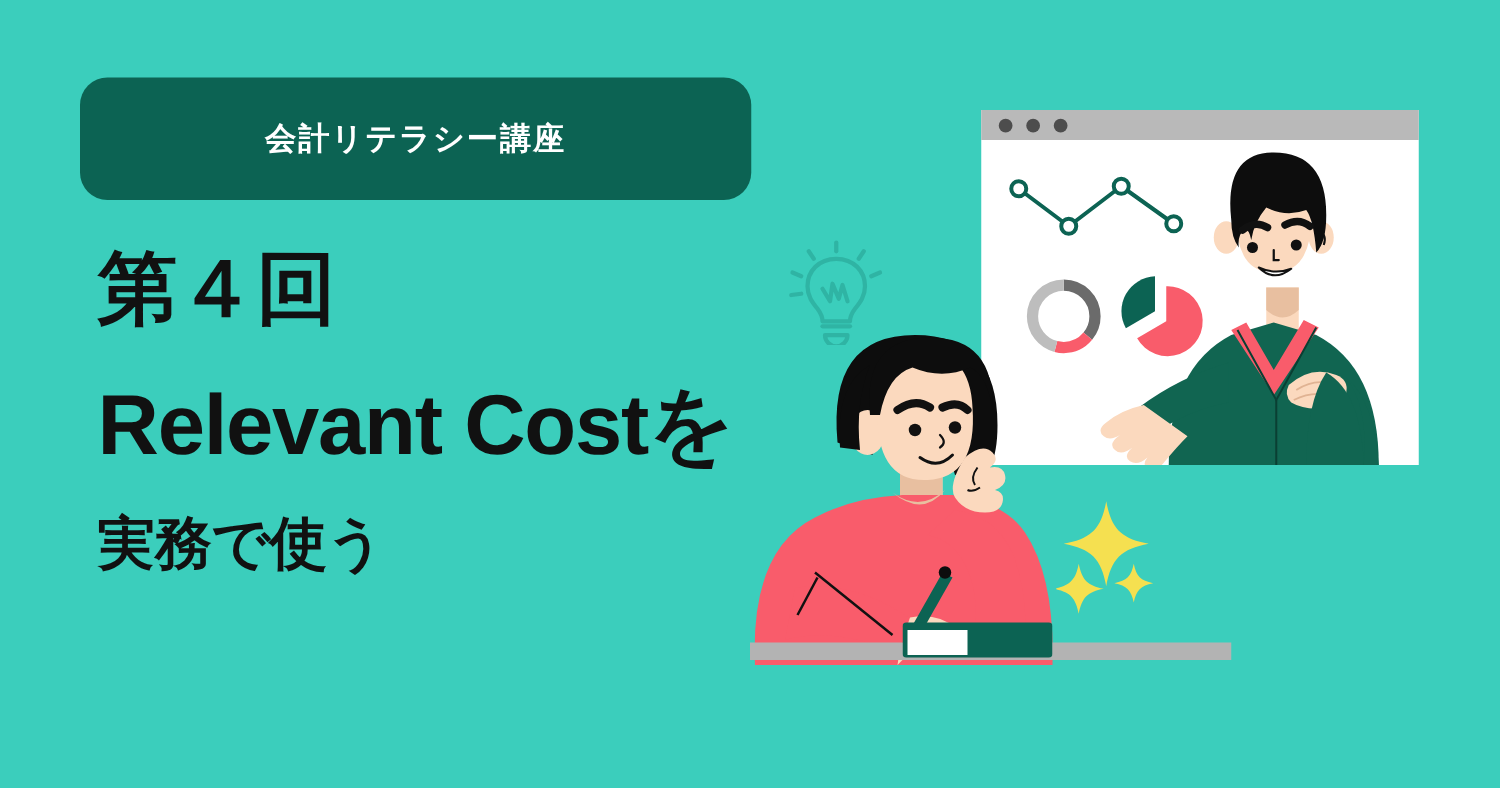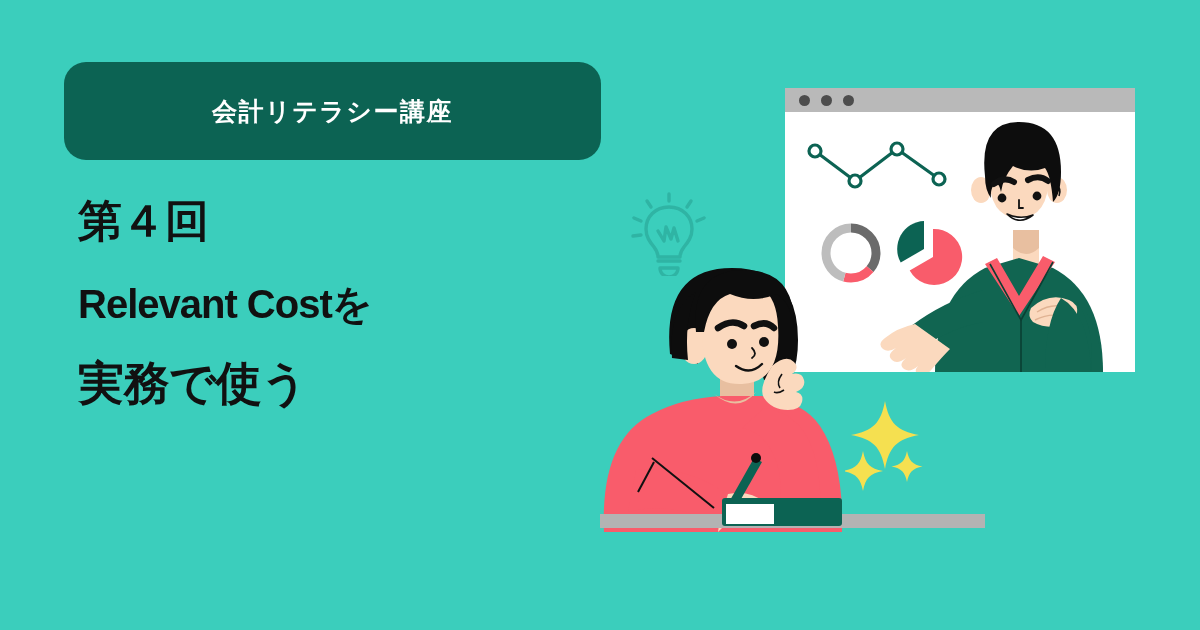--- a/index.html
+++ b/index.html
@@ -42,22 +42,22 @@
 
   
   .headline { position:absolute; left:78px; top:198px; }
   .hl-line {
     color:#111111;
     font-weight:bold;
     line-height:1.06;
     white-space:nowrap;
     letter-spacing:-0.5px;
   }
-  .hl-1 { font-size:44px; margin-bottom:38px; }
-  .hl-2 { font-size:40px; margin-bottom:34px; letter-spacing:-1px;margin-top:36px; }
+  .hl-1 { font-size:64px; margin-bottom:38px; }
+  .hl-2 { font-size:68px; margin-bottom:34px; letter-spacing:-1px;margin-top:36px; }
   .hl-3 { font-size:46px; }
 
   
   .bulb { position:absolute; left:628px; top:186px; width:82px; height:90px; }
 
   
   .browser {
     position:absolute;
     left:785px; top:88px;
     width:350px; height:284px;

